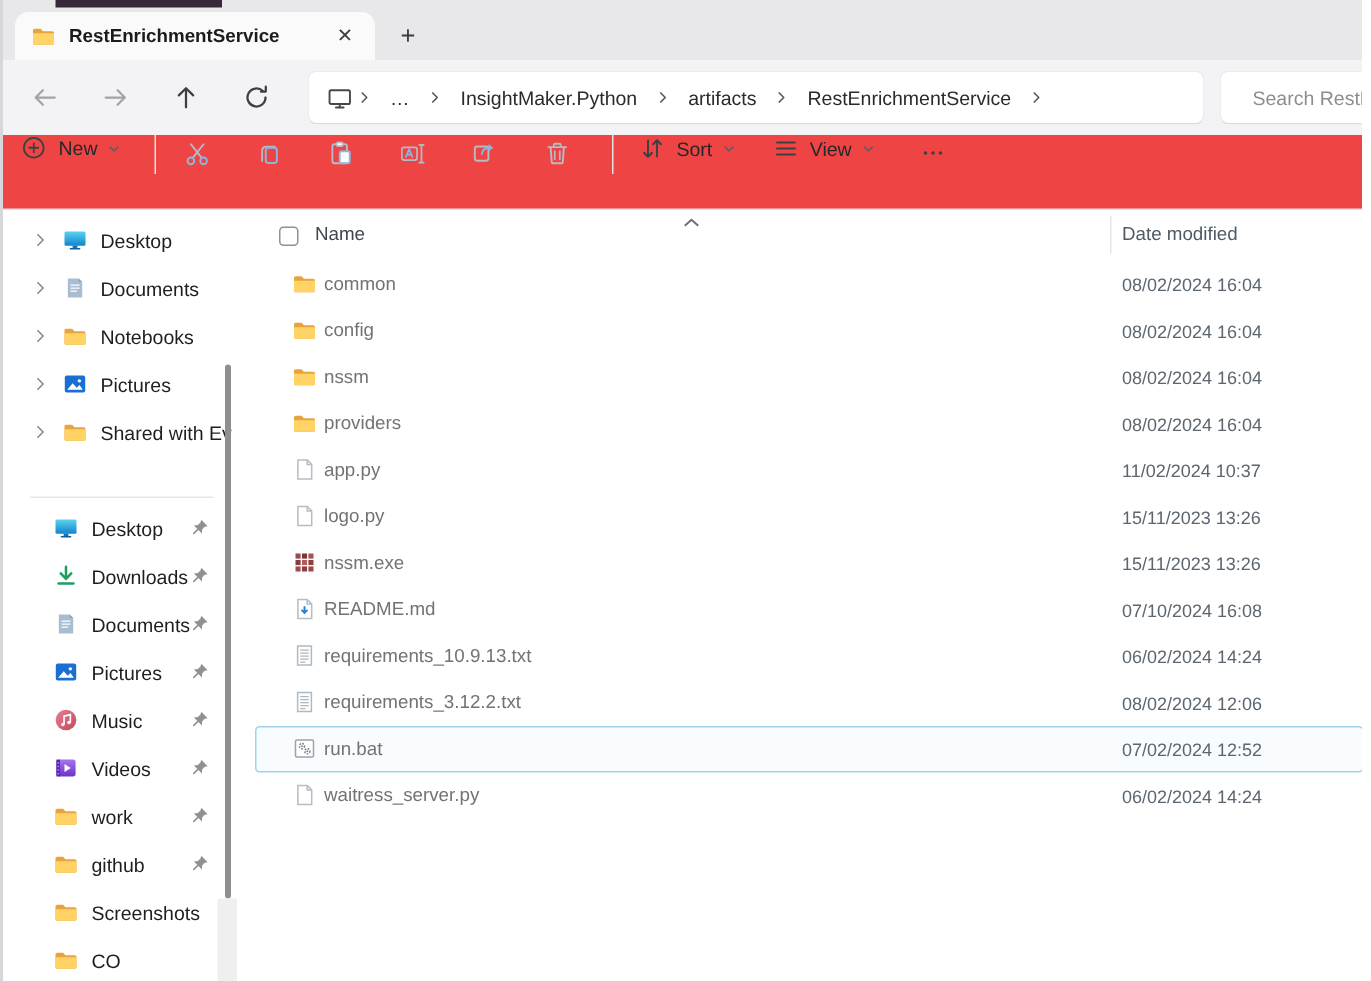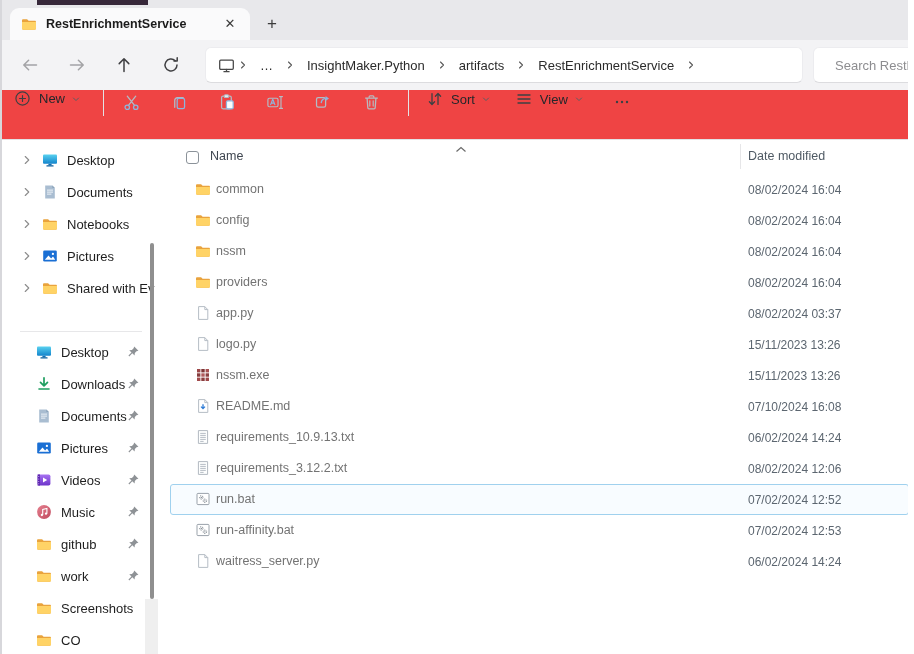--- a/index.html
+++ b/index.html
@@ -390,20 +390,40 @@
           </span>
           <span class="slabel">Pictures</span>
           <span class="pin"><svg width="14" height="14" viewBox="0 0 16 16">
               <path d="M9.4 1.8l4.8 4.8-2.2.5-1.9 1.9-.3 3.1-2.6-2.6-3.5 3.5-.9-.9 3.5-3.5L3.7 6l3.1-.3 1.9-1.9z" fill="#8e9296"></path>
             </svg></span>
         </div>
         <div class="side-row pinned">
           <span class="sicon">
             <svg width="16" height="16" viewBox="0 0 16 16">
               <defs>
+                <linearGradient id="gm" x1="0" y1="0" x2="1" y2="1">
+                  <stop offset="0" stop-color="#e5808f"></stop>
+                  <stop offset="1" stop-color="#c04a5e"></stop>
+                </linearGradient>
+              </defs>
+              <circle cx="8" cy="8" r="6.9" fill="url(#gm)"></circle>
+              <path d="M6.7 11V5.4l4.2-1v5.3" fill="none" stroke="#fff" stroke-width="1.1"></path>
+              <circle cx="5.9" cy="11" r="1.15" fill="#fff"></circle>
+              <circle cx="10" cy="9.7" r="1.15" fill="#fff"></circle>
+            </svg>
+          </span>
+          <span class="slabel">Music</span>
+          <span class="pin"><svg width="14" height="14" viewBox="0 0 16 16">
+              <path d="M9.4 1.8l4.8 4.8-2.2.5-1.9 1.9-.3 3.1-2.6-2.6-3.5 3.5-.9-.9 3.5-3.5L3.7 6l3.1-.3 1.9-1.9z" fill="#8e9296"></path>
+            </svg></span>
+        </div>
+        <div class="side-row pinned">
+          <span class="sicon">
+            <svg width="16" height="16" viewBox="0 0 16 16">
+              <defs>
                 <linearGradient id="gv" x1="0" y1="0" x2="0" y2="1">
                   <stop offset="0" stop-color="#a873f2"></stop>
                   <stop offset="1" stop-color="#6c33c9"></stop>
                 </linearGradient>
               </defs>
               <rect x="1.6" y="2.4" width="12.8" height="11.2" rx="1.8" fill="url(#gv)"></rect>
               <rect x="1.6" y="2.4" width="2.3" height="11.2" fill="#5a21ad"></rect>
               <circle cx="2.75" cy="4.6" r=".5" fill="#d9c2fa"></circle>
               <circle cx="2.75" cy="7" r=".5" fill="#d9c2fa"></circle>
               <circle cx="2.75" cy="9.4" r=".5" fill="#d9c2fa"></circle>
@@ -412,57 +432,37 @@
             </svg>
           </span>
           <span class="slabel">Videos</span>
           <span class="pin"><svg width="14" height="14" viewBox="0 0 16 16">
               <path d="M9.4 1.8l4.8 4.8-2.2.5-1.9 1.9-.3 3.1-2.6-2.6-3.5 3.5-.9-.9 3.5-3.5L3.7 6l3.1-.3 1.9-1.9z" fill="#8e9296"></path>
             </svg></span>
         </div>
         <div class="side-row pinned">
           <span class="sicon">
             <svg width="16" height="16" viewBox="0 0 16 16">
-              <defs>
-                <linearGradient id="gm" x1="0" y1="0" x2="1" y2="1">
-                  <stop offset="0" stop-color="#e5808f"></stop>
-                  <stop offset="1" stop-color="#c04a5e"></stop>
-                </linearGradient>
-              </defs>
-              <circle cx="8" cy="8" r="6.9" fill="url(#gm)"></circle>
-              <path d="M6.7 11V5.4l4.2-1v5.3" fill="none" stroke="#fff" stroke-width="1.1"></path>
-              <circle cx="5.9" cy="11" r="1.15" fill="#fff"></circle>
-              <circle cx="10" cy="9.7" r="1.15" fill="#fff"></circle>
-            </svg>
-          </span>
-          <span class="slabel">Music</span>
+              <path d="M1 4.4c0-.7.5-1.2 1.2-1.2h3.9l1.5 1.6h6.2c.7 0 1.2.5 1.2 1.2v6.6c0 .7-.5 1.2-1.2 1.2H2.2c-.7 0-1.2-.5-1.2-1.2z" fill="#e9a33d"></path>
+              <path d="M1 6.1h14v6.5c0 .7-.5 1.2-1.2 1.2H2.2c-.7 0-1.2-.5-1.2-1.2z" fill="#ffd366"></path>
+            </svg>
+          </span>
+          <span class="slabel">work</span>
           <span class="pin"><svg width="14" height="14" viewBox="0 0 16 16">
               <path d="M9.4 1.8l4.8 4.8-2.2.5-1.9 1.9-.3 3.1-2.6-2.6-3.5 3.5-.9-.9 3.5-3.5L3.7 6l3.1-.3 1.9-1.9z" fill="#8e9296"></path>
             </svg></span>
         </div>
         <div class="side-row pinned">
           <span class="sicon">
             <svg width="16" height="16" viewBox="0 0 16 16">
               <path d="M1 4.4c0-.7.5-1.2 1.2-1.2h3.9l1.5 1.6h6.2c.7 0 1.2.5 1.2 1.2v6.6c0 .7-.5 1.2-1.2 1.2H2.2c-.7 0-1.2-.5-1.2-1.2z" fill="#e9a33d"></path>
               <path d="M1 6.1h14v6.5c0 .7-.5 1.2-1.2 1.2H2.2c-.7 0-1.2-.5-1.2-1.2z" fill="#ffd366"></path>
             </svg>
           </span>
           <span class="slabel">github</span>
-          <span class="pin"><svg width="14" height="14" viewBox="0 0 16 16">
-              <path d="M9.4 1.8l4.8 4.8-2.2.5-1.9 1.9-.3 3.1-2.6-2.6-3.5 3.5-.9-.9 3.5-3.5L3.7 6l3.1-.3 1.9-1.9z" fill="#8e9296"></path>
-            </svg></span>
-        </div>
-        <div class="side-row pinned">
-          <span class="sicon">
-            <svg width="16" height="16" viewBox="0 0 16 16">
-              <path d="M1 4.4c0-.7.5-1.2 1.2-1.2h3.9l1.5 1.6h6.2c.7 0 1.2.5 1.2 1.2v6.6c0 .7-.5 1.2-1.2 1.2H2.2c-.7 0-1.2-.5-1.2-1.2z" fill="#e9a33d"></path>
-              <path d="M1 6.1h14v6.5c0 .7-.5 1.2-1.2 1.2H2.2c-.7 0-1.2-.5-1.2-1.2z" fill="#ffd366"></path>
-            </svg>
-          </span>
-          <span class="slabel">work</span>
           <span class="pin"><svg width="14" height="14" viewBox="0 0 16 16">
               <path d="M9.4 1.8l4.8 4.8-2.2.5-1.9 1.9-.3 3.1-2.6-2.6-3.5 3.5-.9-.9 3.5-3.5L3.7 6l3.1-.3 1.9-1.9z" fill="#8e9296"></path>
             </svg></span>
         </div>
         <div class="side-row pinned">
           <span class="sicon">
             <svg width="16" height="16" viewBox="0 0 16 16">
               <path d="M1 4.4c0-.7.5-1.2 1.2-1.2h3.9l1.5 1.6h6.2c.7 0 1.2.5 1.2 1.2v6.6c0 .7-.5 1.2-1.2 1.2H2.2c-.7 0-1.2-.5-1.2-1.2z" fill="#e9a33d"></path>
               <path d="M1 6.1h14v6.5c0 .7-.5 1.2-1.2 1.2H2.2c-.7 0-1.2-.5-1.2-1.2z" fill="#ffd366"></path>
             </svg>
@@ -525,21 +525,21 @@
             </svg></span>
           <span class="fname">providers</span>
           <span class="fdate">08/02/2024 16:04</span>
         </div>
         <div class="file-row">
           <span class="ficon"><svg width="16" height="16" viewBox="0 0 16 16">
               <path d="M3.6 1.6h6.2l3 3v9.8H3.6z" fill="#fff" stroke="#b6bdc5" stroke-width="1"></path>
               <path d="M9.8 1.6v3h3" fill="none" stroke="#b6bdc5" stroke-width="1"></path>
             </svg></span>
           <span class="fname">app.py</span>
-          <span class="fdate">08/02/2024 03:37</span>
+          <span class="fdate">11/02/2024 10:37</span>
         </div>
         <div class="file-row">
           <span class="ficon"><svg width="16" height="16" viewBox="0 0 16 16">
               <path d="M3.6 1.6h6.2l3 3v9.8H3.6z" fill="#fff" stroke="#b6bdc5" stroke-width="1"></path>
               <path d="M9.8 1.6v3h3" fill="none" stroke="#b6bdc5" stroke-width="1"></path>
             </svg></span>
           <span class="fname">logo.py</span>
           <span class="fdate">15/11/2023 13:26</span>
         </div>
         <div class="file-row">
@@ -588,31 +588,20 @@
               <circle cx="6.3" cy="6.4" r="1.7" fill="none" stroke="#717a83" stroke-width="1" stroke-dasharray="1.1 .9"></circle>
               <circle cx="6.3" cy="6.4" r=".6" fill="#717a83"></circle>
               <circle cx="9.9" cy="9.8" r="1.7" fill="none" stroke="#717a83" stroke-width="1" stroke-dasharray="1.1 .9"></circle>
               <circle cx="9.9" cy="9.8" r=".6" fill="#717a83"></circle>
             </svg></span>
           <span class="fname">run.bat</span>
           <span class="fdate">07/02/2024 12:52</span>
         </div>
         <div class="file-row">
           <span class="ficon"><svg width="16" height="16" viewBox="0 0 16 16">
-              <rect x="2" y="2.4" width="12" height="11.2" rx="1" fill="#fff" stroke="#9aa2aa" stroke-width="1"></rect>
-              <circle cx="6.3" cy="6.4" r="1.7" fill="none" stroke="#717a83" stroke-width="1" stroke-dasharray="1.1 .9"></circle>
-              <circle cx="6.3" cy="6.4" r=".6" fill="#717a83"></circle>
-              <circle cx="9.9" cy="9.8" r="1.7" fill="none" stroke="#717a83" stroke-width="1" stroke-dasharray="1.1 .9"></circle>
-              <circle cx="9.9" cy="9.8" r=".6" fill="#717a83"></circle>
-            </svg></span>
-          <span class="fname">run-affinity.bat</span>
-          <span class="fdate">07/02/2024 12:53</span>
-        </div>
-        <div class="file-row">
-          <span class="ficon"><svg width="16" height="16" viewBox="0 0 16 16">
               <path d="M3.6 1.6h6.2l3 3v9.8H3.6z" fill="#fff" stroke="#b6bdc5" stroke-width="1"></path>
               <path d="M9.8 1.6v3h3" fill="none" stroke="#b6bdc5" stroke-width="1"></path>
             </svg></span>
           <span class="fname">waitress_server.py</span>
           <span class="fdate">06/02/2024 14:24</span>
         </div>
       </div>
   </div>
 </div>
 

